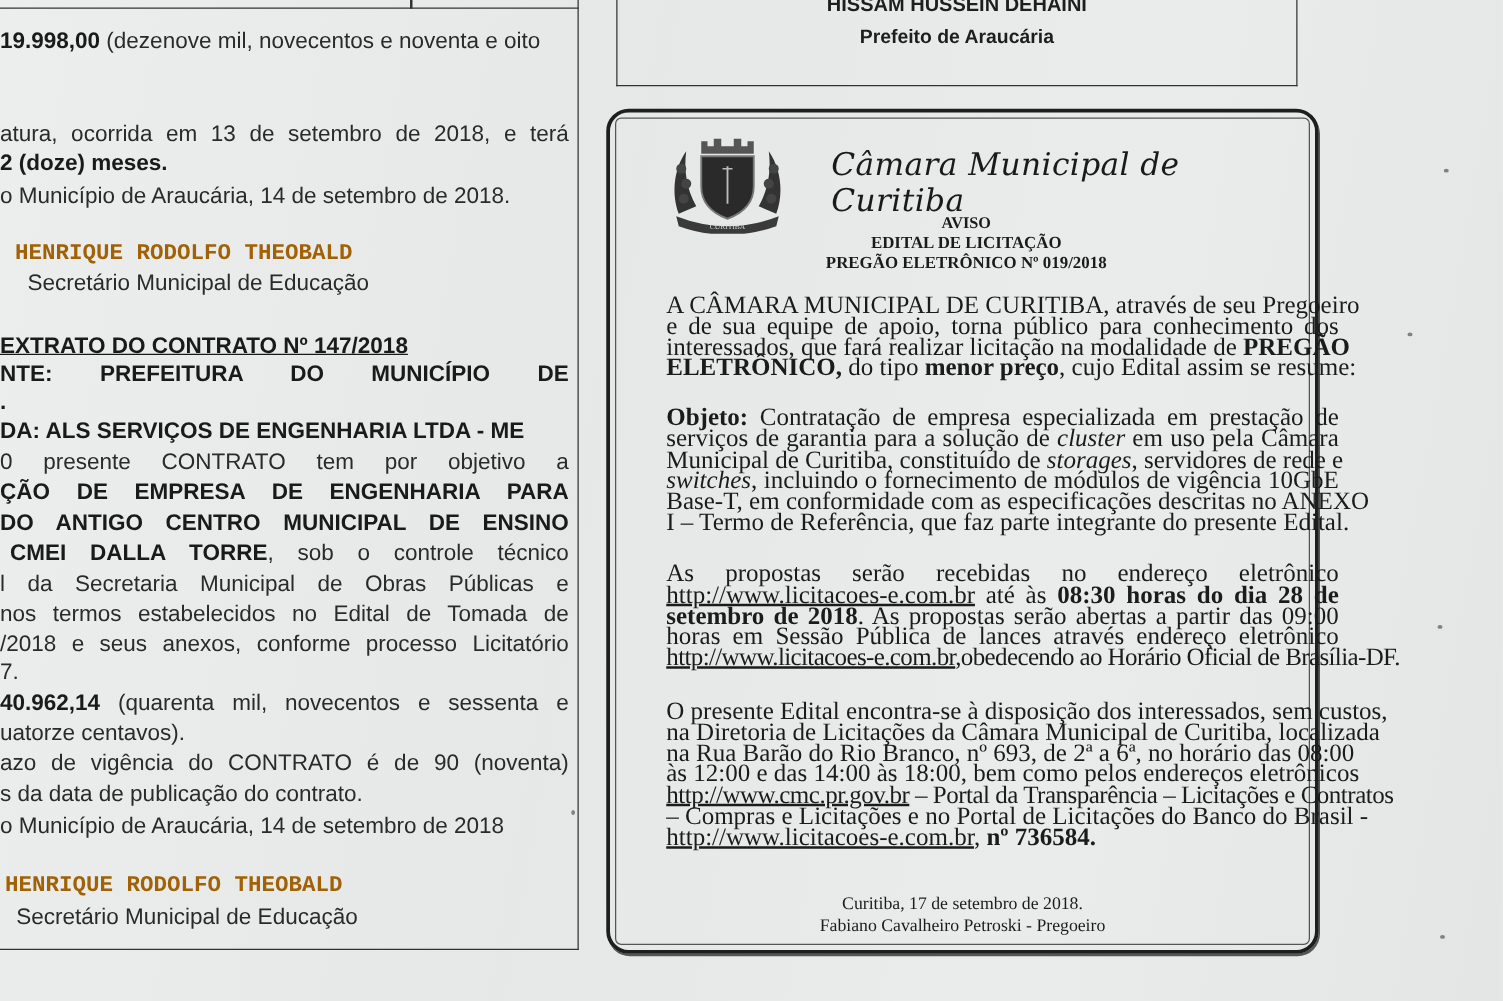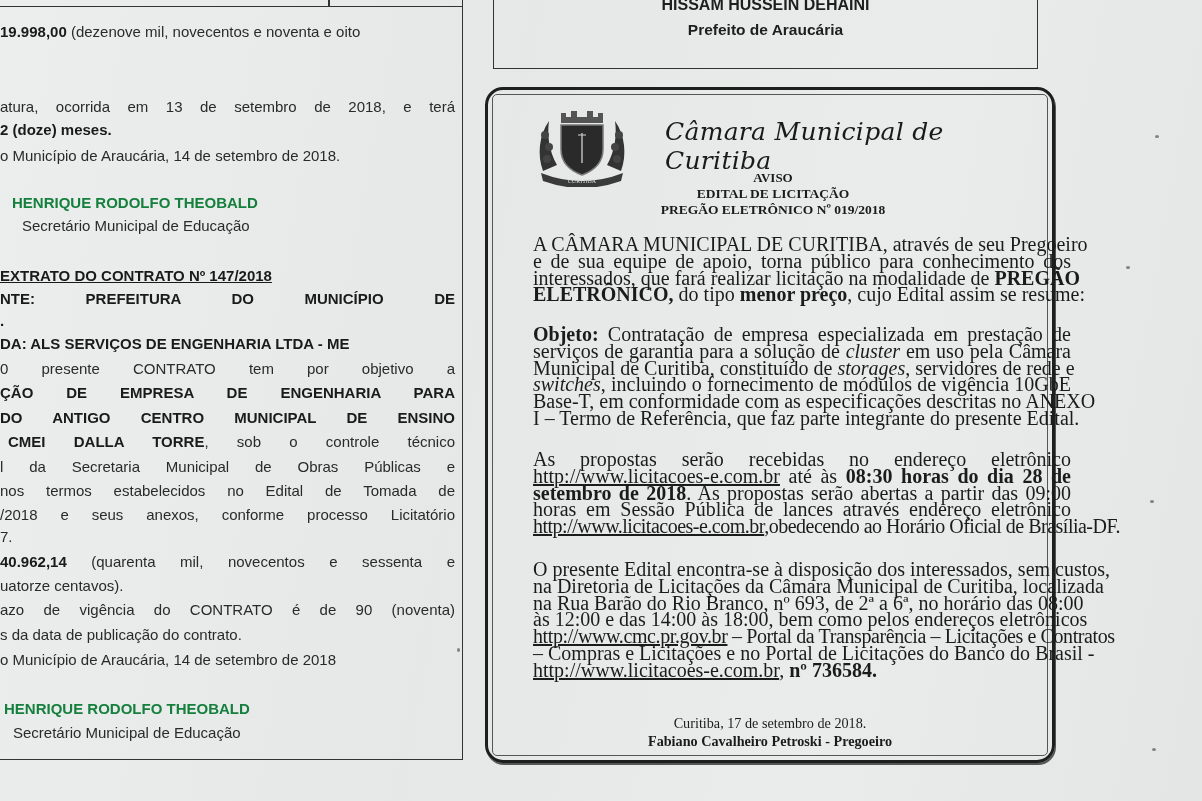--- a/index.html
+++ b/index.html
@@ -7,34 +7,34 @@
   body {
     background: #e9ebea;
     background-image: linear-gradient(100deg, #eceeed 0%, #e6e8e8 40%, #eaeceb 70%, #e4e6e6 100%);
     position: relative;
     color: #1a1a1a;
   }
   
   .left-col {
     position: absolute; left: 0; top: 0; width: 463px; height: 760px;
     border-right: 1.5px solid #333; border-bottom: 1.5px solid #333;
-    font-family: "Liberation Sans", sans-serif; font-size: 15px; color: #2a2a2a; padding-left: 44px;
+    font-family: "Liberation Sans", sans-serif; font-size: 18px; color: #2a2a2a; padding-left: 44px;
   }
   .left-col .topbar {
     position: absolute; left: 0; top: 0; width: 463px; height: 7px;
     border-bottom: 1.5px solid #333;
   }
   .left-col .topbar-split {
     position: absolute; left: 328px; top: 0; width: 1.5px; height: 7px; background: #333;
   }
   .lc-line { position: absolute; left: 0; white-space: nowrap; line-height: 20px; }
   .lc-line.just { width: 455px; text-align: justify; text-align-last: justify; }
   .b { font-weight: bold; color: #1a1a1a; }
   .u { text-decoration: underline; }
-  .sig-name { font-weight: bold; color: #15803d; }
+  .sig-name { font-weight: bold; color: #a16207; font-family: Liberation Mono, monospace; }
   
   .mayor-box {
     position: absolute; left: 493px; top: -4px; width: 545px; height: 73px;
     border: 1.5px solid #333; border-top: none;
     font-family: "Liberation Sans", sans-serif; text-align: center;
   }
   .mayor-box .name { position: absolute; top: 0; width: 100%; font-weight: bold; font-size: 16px; color: #1e1e1e; }
   .mayor-box .title { position: absolute; top: 25px; width: 100%; font-weight: bold; font-size: 15.5px; color: #1e1e1e; }
   
   .notice {
@@ -170,21 +170,21 @@
       <span class="ln">O presente Edital encontra-se à disposição dos interessados, sem custos,</span>
       <span class="ln">na Diretoria de Licitações da Câmara Municipal de Curitiba, localizada</span>
       <span class="ln">na Rua Barão do Rio Branco, nº 693, de 2ª a 6ª, no horário das 08:00</span>
       <span class="ln">às 12:00 e das 14:00 às 18:00, bem como pelos endereços eletrônicos</span>
       <span class="ln" style="letter-spacing:-0.4px"><a>http://www.cmc.pr.gov.br</a><span> – Portal da Transparência – Licitações e Contratos</span></span>
       <span class="ln">– Compras e Licitações e no Portal de Licitações do Banco do Brasil -</span>
       <span class="ln last"><a>http://www.licitacoes-e.com.br</a><span>, </span><b>nº 736584.</b></span>
     </div>
 
     <div class="footer-line" style="top:620px">Curitiba, 17 de setembro de 2018.</div>
-    <div class="footer-line" style="top:638px; font-weight:bold">Fabiano Cavalheiro Petroski -  Pregoeiro</div>
+    <div class="footer-line" style="top:638px; font-weight:normal">Fabiano Cavalheiro Petroski -  Pregoeiro</div>
   </div>
 </div>
 
 <div class="specks">
   <span style="left:1155px; top:135px"></span>
   <span style="left:1126px; top:266px"></span>
   <span style="left:1150px; top:500px"></span>
   <span style="left:1152px; top:748px"></span>
   <span style="left:457px; top:648px; width:3px; height:4px"></span>
 </div>

